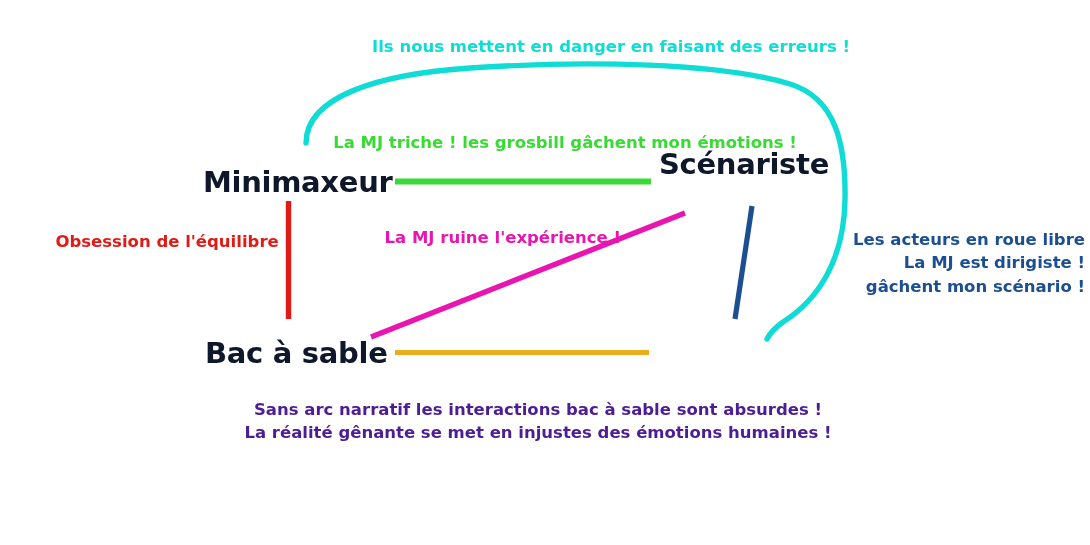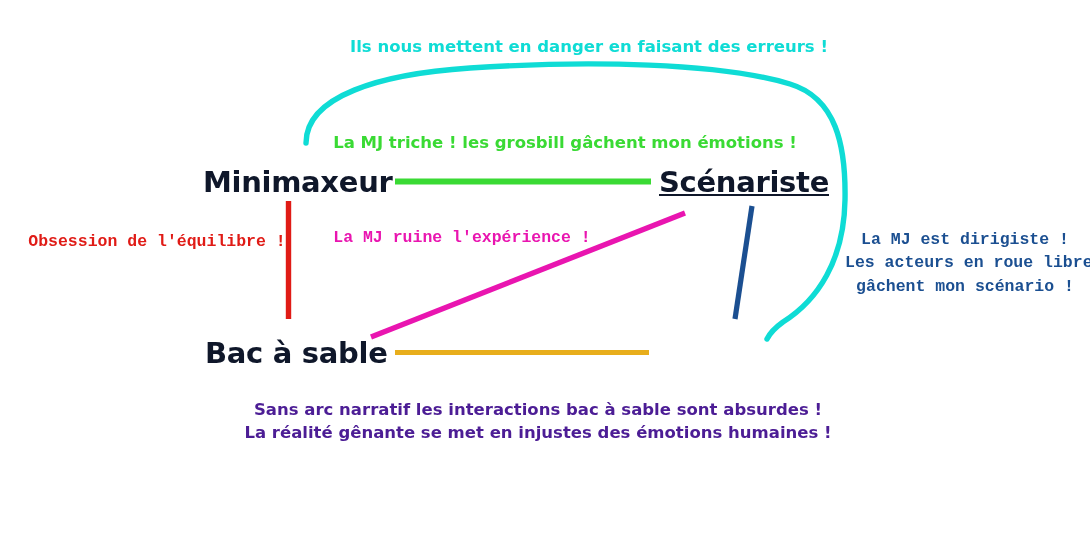--- a/index.html
+++ b/index.html
@@ -31,28 +31,28 @@
     letter-spacing: -0.3px;
   }
   .edge-label {
     position: absolute;
     font-weight: bold;
     font-size: 16.5px;
     white-space: nowrap;
     line-height: 1.42;
   }
   .edge-label.center { text-align: center; }
-  .edge-label.left   { text-align: center; font-family: Liberation Mono, monospace; }
+  .edge-label.left   { text-align: right; }
   
   #node-minimaxeur { left: 203px; top: 165px; }
-  #node-scenariste { left: 659px; top: 165px; text-decoration: underline; }
+  #node-scenariste { left: 659px; top: 147px; }
   #node-bac-a-sable { left: 205px; top: 336px; }
   #node-impro      { left: 675px; top: 336px; }
   
-  #label-cyan    { left: 344px; top: 35px;  width: 490px; }
+  #label-cyan    { left: 360px; top: 35px;  width: 490px; text-align: right; }
   #label-green   { left: 330px; top: 131px; width: 470px; }
   #label-red     { left: 22px;  top: 230px; width: 270px; }
   #label-magenta { left: 332px; top: 226px; width: 260px; }
   #label-blue    { left: 845px; top: 228px; width: 240px; }
   #label-orange  { left: 238px; top: 398px; width: 600px; }
 </style>
 </head>
 <body>
 
 <div id="canvas">
@@ -89,27 +89,27 @@
   </div>
 
   <div class="edge-label center" id="label-green" style="color:#3ada34;">
     <div>La MJ triche ! les grosbill gâchent mon émotions !</div>
   </div>
 
   <div class="edge-label left" id="label-red" style="color:#e01b16;">
     <div>Obsession de l'équilibre !</div>
   </div>
 
-  <div class="edge-label left" id="label-magenta" style="color:#e915b0;">
+  <div class="edge-label left" id="label-magenta" style="color:#e915b0;margin-left:29px;">
     <div>La MJ ruine l'expérience !</div>
   </div>
 
   <div class="edge-label left" id="label-blue" style="color:#1b4f91;">
+    <div>Les acteurs en roue libre</div>
     <div>La MJ est dirigiste !</div>
-    <div>Les acteurs en roue libre</div>
     <div>gâchent mon scénario !</div>
   </div>
 
   <div class="edge-label center" id="label-orange" style="color:#4c1d95;">
     <div>Sans arc narratif les interactions bac à sable sont absurdes !</div>
     <div>La réalité gênante se met en injustes des émotions humaines !</div>
   </div>
 
 </div>
 

